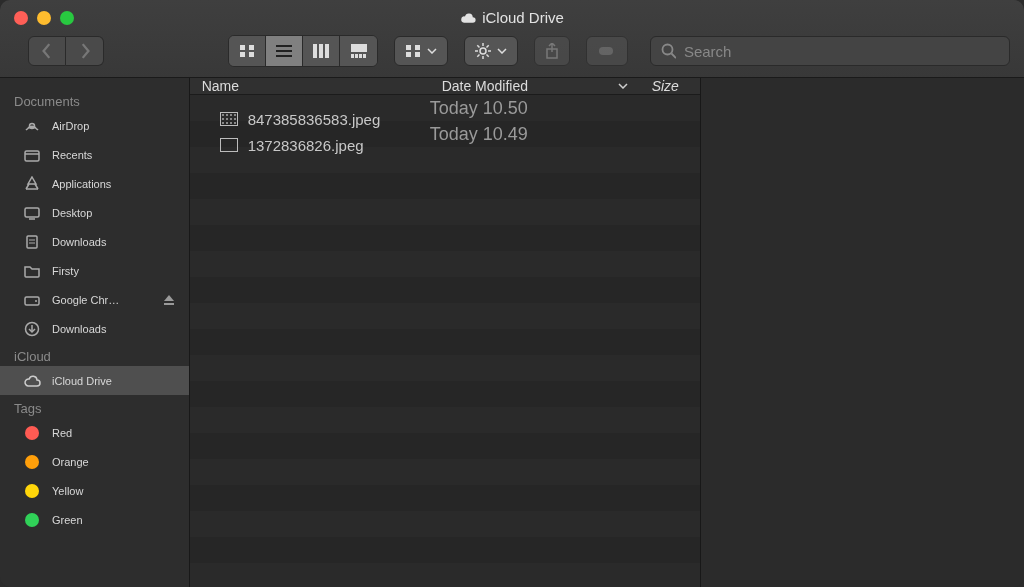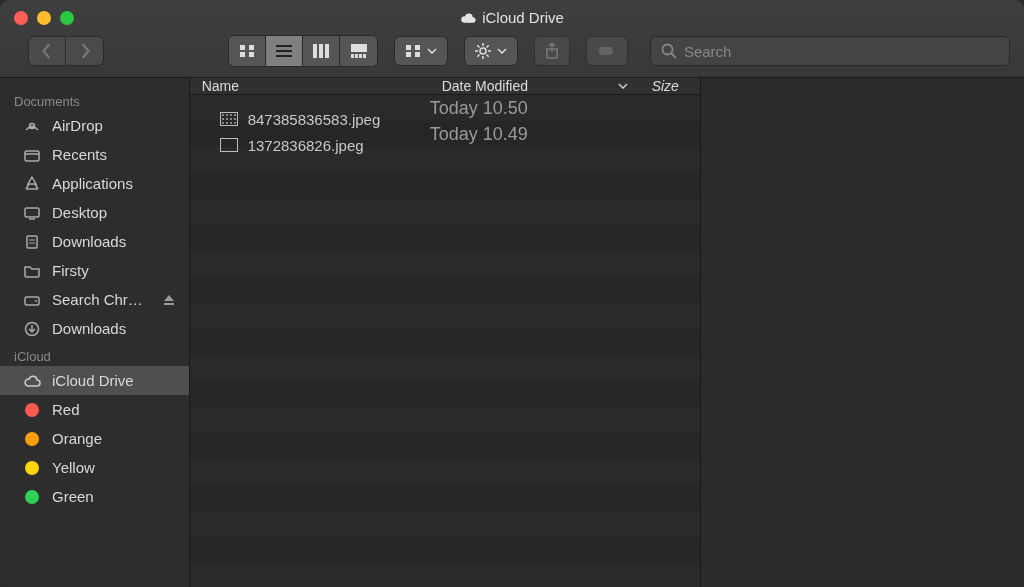--- a/index.html
+++ b/index.html
@@ -106,21 +106,21 @@
     overflow-y:auto;
     padding-top:10px;
   }
   .sb-section-label{
     color:#8a8a8a;font-size:13px;
     padding:6px 14px 2px;
   }
   .sb-item{
     display:flex;align-items:center;gap:10px;
     padding:4px 14px 4px 22px;
-    font-size:15px; color:#d8d8d8;
+    font-size:11px; color:#d8d8d8;
     height:29px;
   }
   .sb-item.selected{background:#4f4f4f;}
   .sb-item .icon{
     width:20px;display:flex;align-items:center;justify-content:center;
     color:#a0a0a0;
   }
   .sb-item .eject{margin-left:auto;color:#9a9a9a;}
   .tag-dot{width:14px;height:14px;border-radius:50%;display:inline-block;}
   
@@ -337,21 +337,21 @@
           </span>
           <span>Firsty</span>
         </div>
         <div class="sb-item">
           <span class="icon">
             <svg width="18" height="16">
               <rect x="2" y="5" width="14" height="8" rx="1.5" fill="none" stroke="#aaa" stroke-width="1.5"></rect>
               <circle cx="13" cy="9" r="1" fill="#aaa"></circle>
             </svg>
           </span>
-          <span>Search Chr…</span>
+          <span>Google Chr…</span>
           <span class="eject">
             <svg width="12" height="12">
               <path d="M6 1l5 6H1z" fill="#9a9a9a"></path>
               <rect x="1" y="9" width="10" height="2" fill="#9a9a9a"></rect>
             </svg>
           </span>
         </div>
         <div class="sb-item">
           <span class="icon">
             <svg width="18" height="16">
@@ -364,20 +364,21 @@
         </div>
         <div class="sb-section-label">iCloud</div>
         <div class="sb-item selected">
           <span class="icon">
             <svg width="18" height="16">
               <path d="M14 7a4 4 0 00-7.8-1A3.2 3.2 0 005 13h9a3 3 0 000-6z" fill="none" stroke="#ccc" stroke-width="1.5"></path>
             </svg>
           </span>
           <span>iCloud Drive</span>
         </div>
+        <div class="sb-section-label">Tags</div>
         <div class="sb-item">
           <span class="icon">
             <span class="tag-dot" style="background:#ff5b53"></span>
           </span>
           <span>Red</span>
         </div>
         <div class="sb-item">
           <span class="icon">
             <span class="tag-dot" style="background:#ff9f0a"></span>
           </span>

